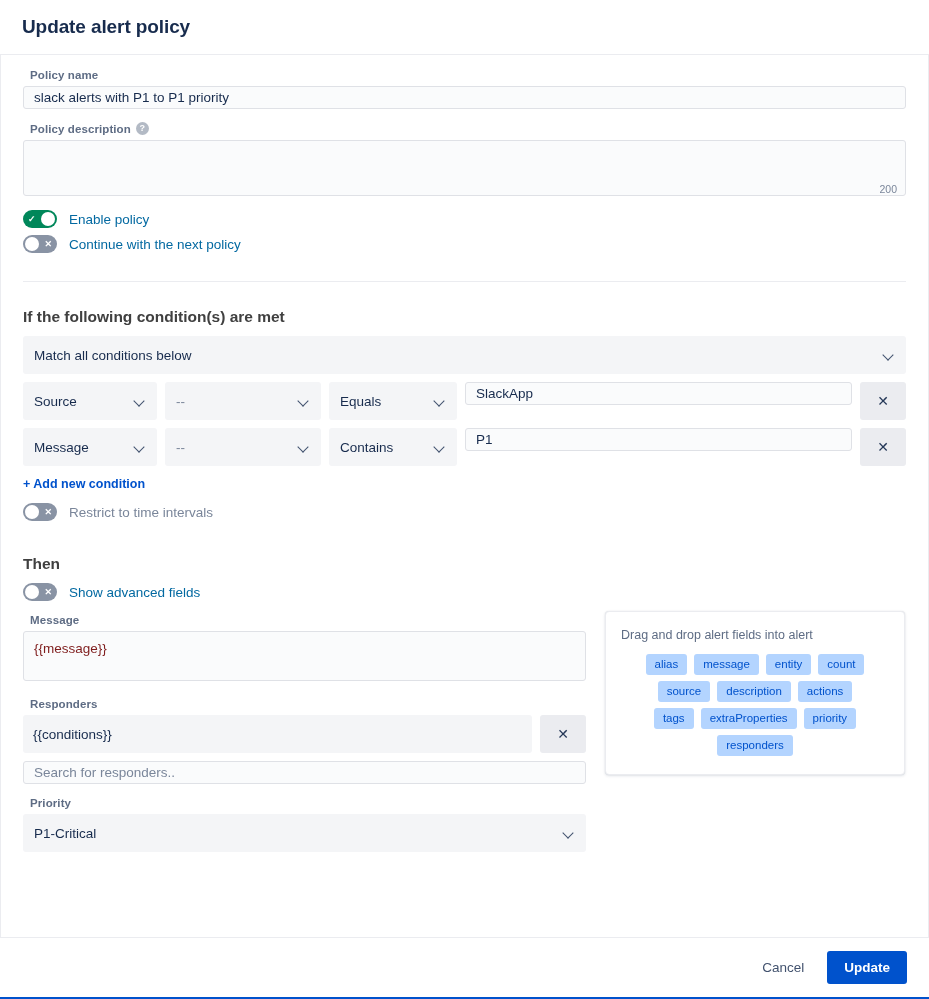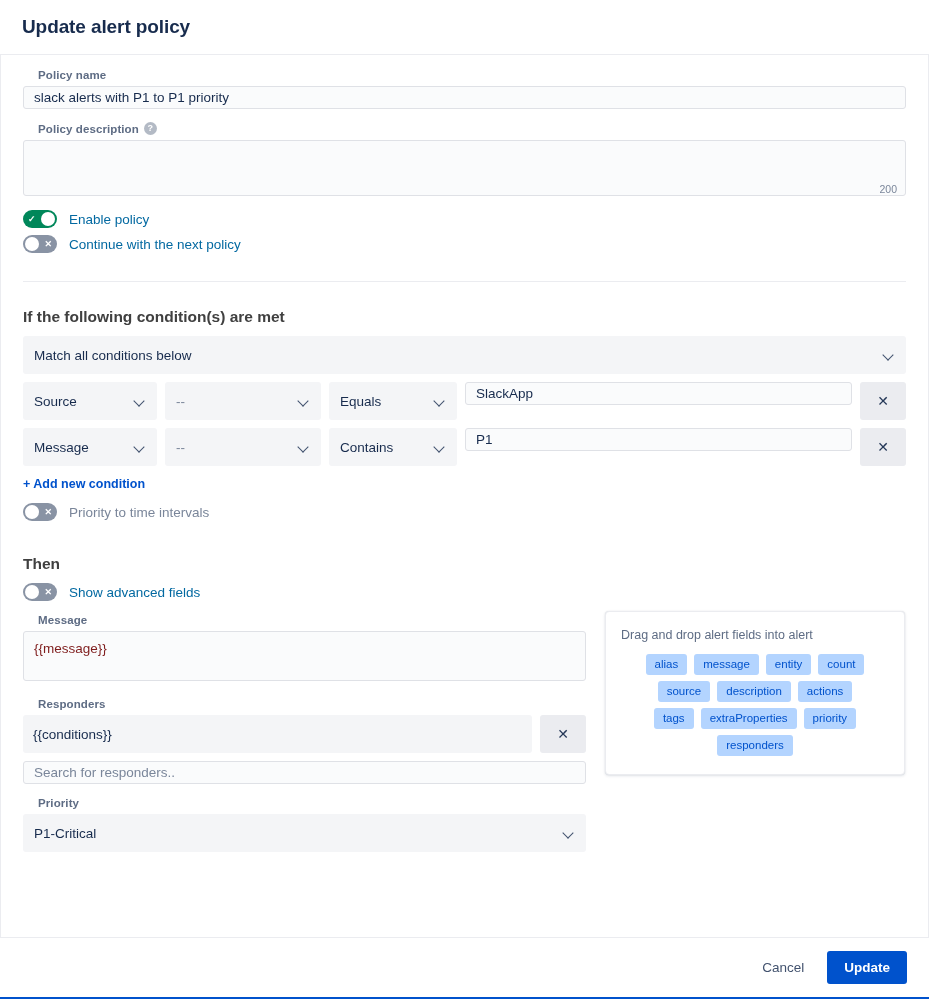--- a/index.html
+++ b/index.html
@@ -51,21 +51,21 @@
     height: 1px;
     background: #EBECF0;
     margin: 28px 0 0 0;
   }
 
   
   .field-label {
     font-size: 11.5px;
     font-weight: 600;
     color: #5E6C84;
-    margin: 0 0 5px 8px;
+    margin: 0 0 5px 0;
     display: flex;
     align-items: center;
     gap: 5px;
     letter-spacing: 0.1px;
     padding-left: 7px;
   }
   .help-icon {
     width: 13px; height: 13px;
     border-radius: 50%;
     background: #B3BAC5;
@@ -435,21 +435,21 @@
         </div>
       </div>
 
       <div class="add-link">+ Add new condition</div>
 
       <div class="toggle-row" style="margin-top:11px;">
         <div class="toggle off">
           <span class="toggle-glyph">✕</span>
           <span class="knob"></span>
         </div>
-        <span class="toggle-label muted">Priority to time intervals</span>
+        <span class="toggle-label muted">Restrict to time intervals</span>
       </div>
 
     </div>
 
     <div class="section" style="padding-top:34px;">
       <div class="section-heading">Then</div>
 
       <div class="then-cols">
         <div class="then-left">
 

